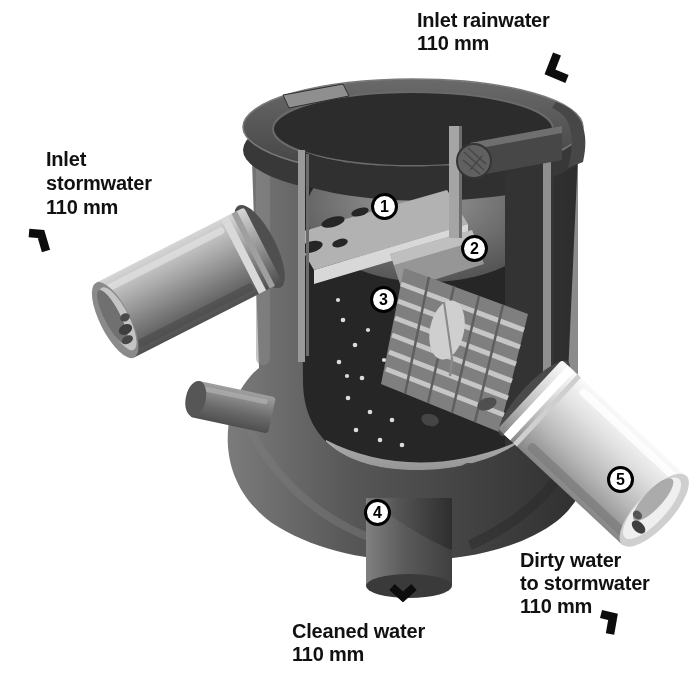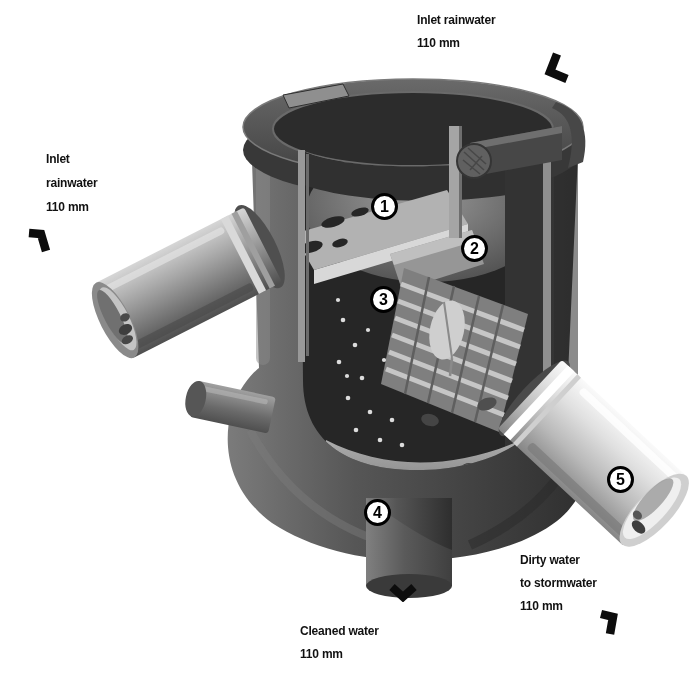--- a/index.html
+++ b/index.html
@@ -3,27 +3,27 @@
 <meta charset="utf-8">
 <style>
   html,body{margin:0;padding:0;background:#fff;}
   .scene{
     position:relative;width:700px;height:700px;background:#ffffff;
     font-family:"Liberation Sans",sans-serif;overflow:hidden;
   }
   .scene svg{position:absolute;left:0;top:0;}
   .label{
     position:absolute;color:#111111;
-    font-weight:700;font-size:12px;line-height:23px;letter-spacing:-0.2px;
+    font-weight:700;font-size:20px;line-height:23px;letter-spacing:-0.2px;
     white-space:nowrap;
   }
   #label-inlet-top{left:417px;top:9px;}
   #label-inlet-left{left:30px;top:147px;line-height:24px;margin-left:16px;}
   #label-dirty{left:520px;top:549px;}
-  #label-cleaned{left:300px;top:620px;}
+  #label-cleaned{left:292px;top:620px;}
   .marker{
     position:absolute;width:27px;height:27px;box-sizing:border-box;
     background:#ffffff;border:3px solid #000000;border-radius:50%;
     display:flex;align-items:center;justify-content:center;
     color:#000;font-weight:700;font-size:16px;line-height:1;
   }
   #marker-1{left:371px;top:193px;}
   #marker-2{left:461px;top:235px;}
   #marker-3{left:370px;top:286px;}
   #marker-4{left:364px;top:499px;}
@@ -247,21 +247,21 @@
     </g>
   </svg>
 
   <div class="label" id="label-inlet-top">
     <div>Inlet rainwater</div>
     <div>110 mm</div>
   </div>
 
   <div class="label" id="label-inlet-left">
     <div>Inlet</div>
-    <div>rainwater</div>
+    <div>stormwater</div>
     <div>110 mm</div>
   </div>
 
   <div class="label" id="label-dirty">
     <div>Dirty water</div>
     <div>to stormwater</div>
     <div>110 mm</div>
   </div>
 
   <div class="label" id="label-cleaned">

